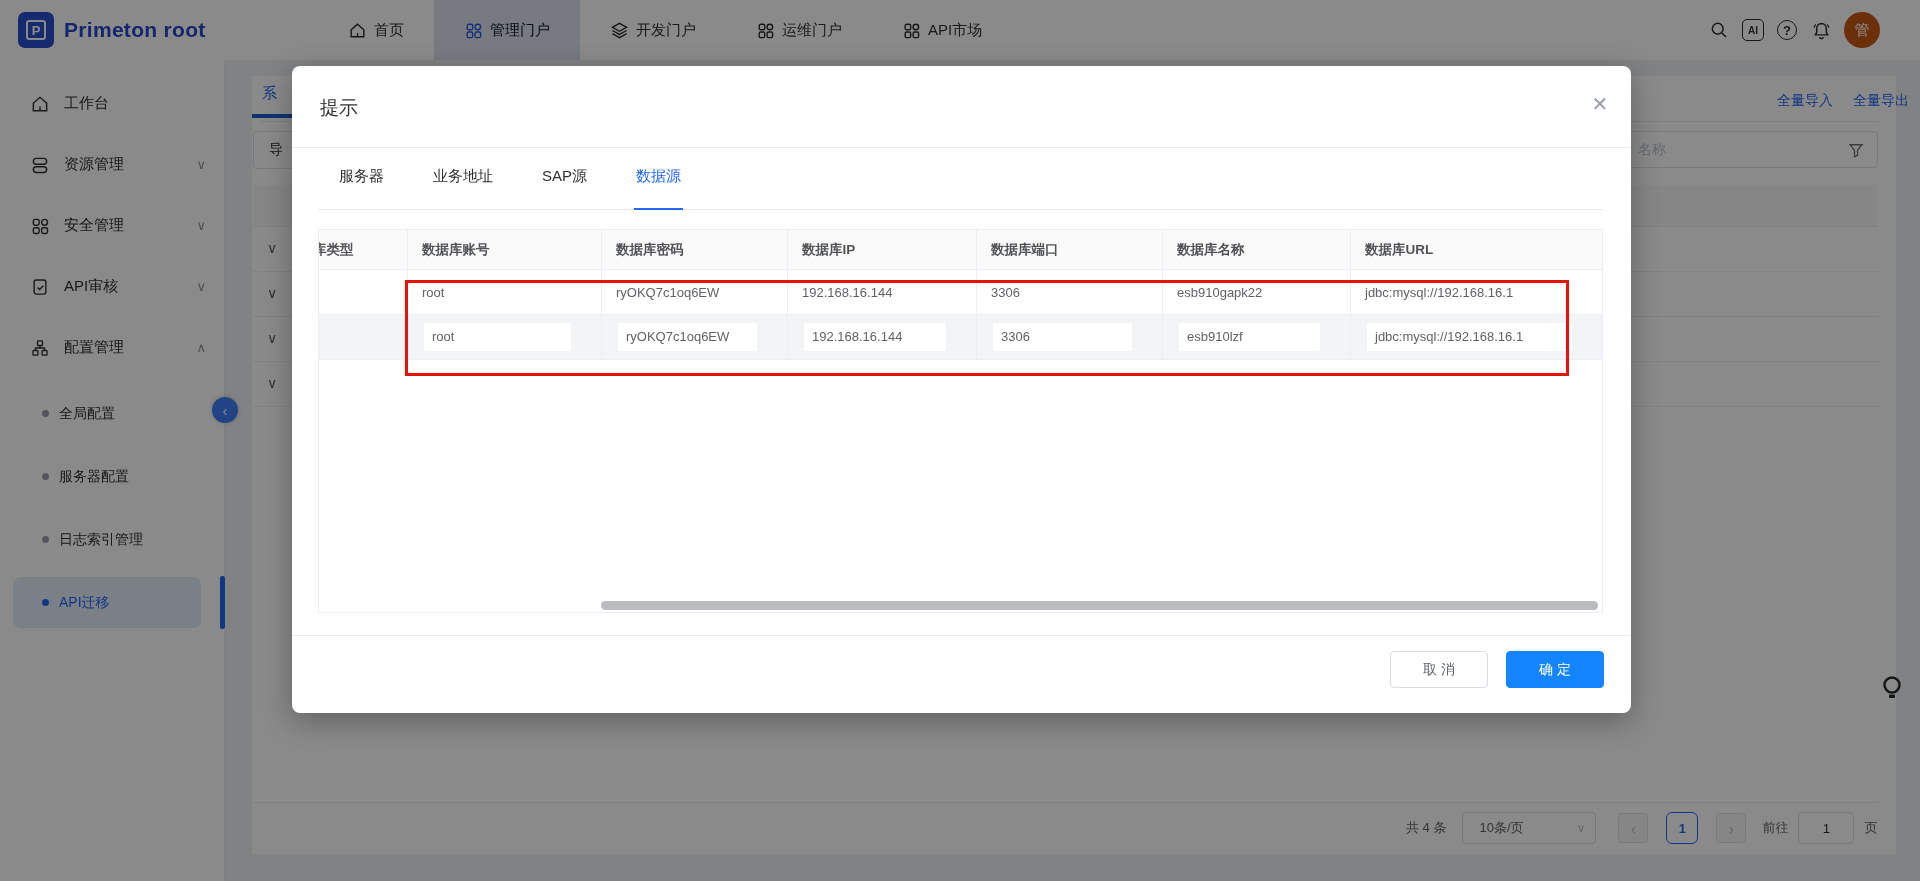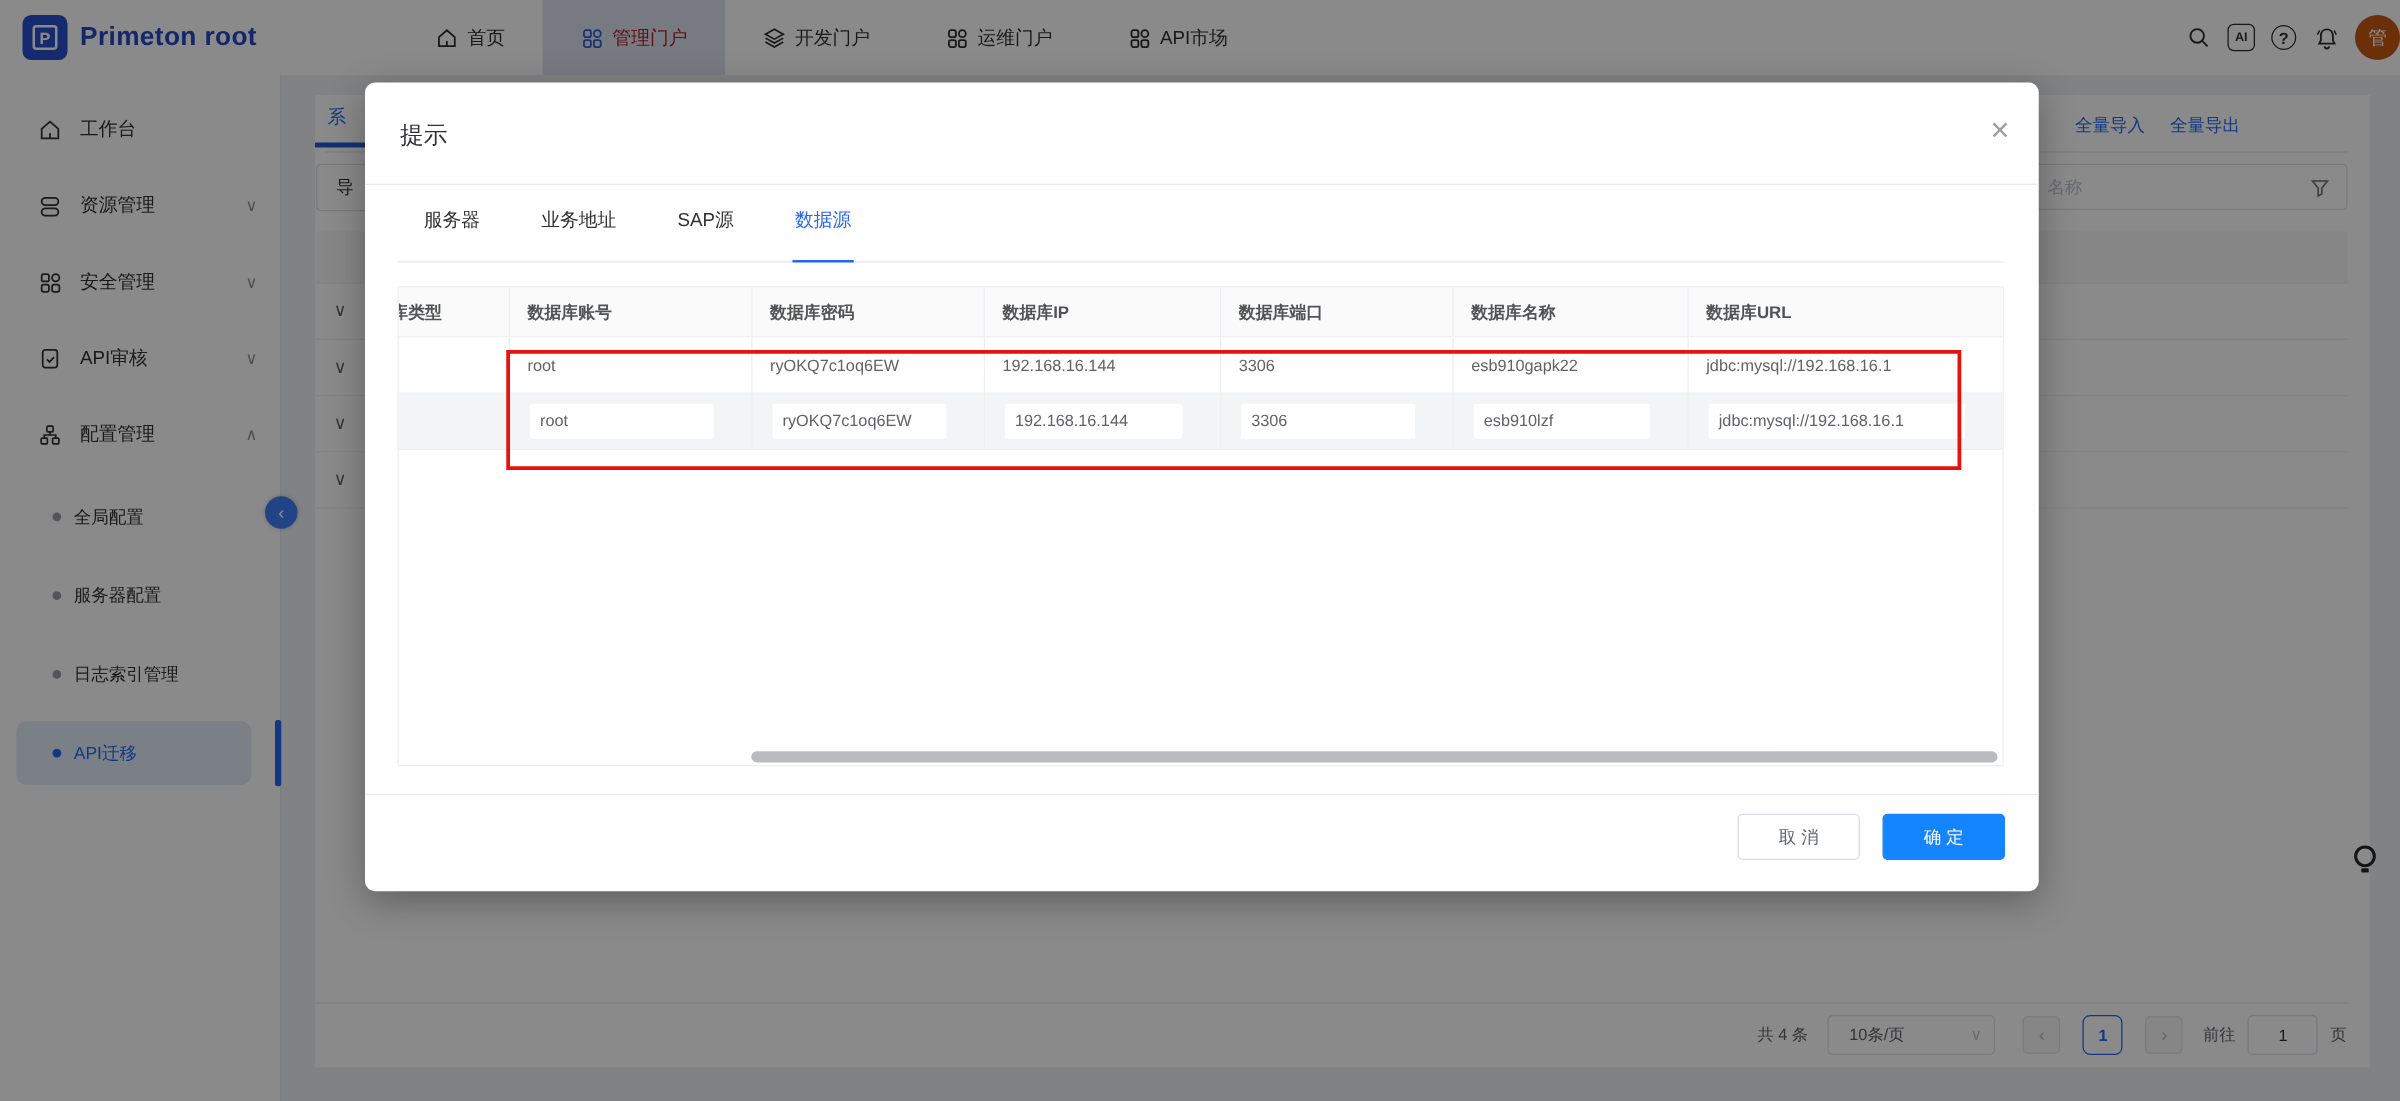--- a/index.html
+++ b/index.html
@@ -12,24 +12,24 @@
           display:flex;align-items:center;z-index:1;}
   .logo{display:flex;align-items:center;gap:10px;padding-left:18px;width:300px;flex:none;}
   .logo-mark{width:36px;height:36px;border-radius:7px;background:#2a4fd0;position:relative;flex:none;}
   .logo-mark .inner{position:absolute;left:8px;top:8px;width:20px;height:20px;border:2px solid #fff;
                     border-radius:3px;color:#fff;font-size:13px;font-weight:bold;display:flex;
                     align-items:center;justify-content:center;}
   .logo-text{font-size:21px;font-weight:bold;color:#2646c8;letter-spacing:.3px;}
   .nav{position:absolute;left:318px;top:0;height:60px;display:flex;}
   .nav-item{display:flex;align-items:center;gap:7px;padding:0 30px;font-size:15px;color:#303133;cursor:pointer;}
   .nav-item svg{flex:none;}
-  .nav-item.active{background:#dce2ee;color:#b91c1c;}
+  .nav-item.active{background:#dce2ee;color:#0f172a;}
   .nav-item.active svg *{stroke:#2b5bd7;}
   .top-icons{position:absolute;right:0;top:0;height:60px;display:flex;align-items:center;
-             gap:12px;}
+             gap:12px;padding-right:40px;}
   .ticon{width:22px;height:22px;display:flex;align-items:center;justify-content:center;cursor:pointer;}
   .hex{width:24px;height:22px;border:1.7px solid #2c2c2c;border-radius:5px;font-size:10px;font-weight:bold;
        display:flex;align-items:center;justify-content:center;}
   .qmark{width:20px;height:20px;border:1.7px solid #2c2c2c;border-radius:50%;font-size:13px;font-weight:bold;
          display:flex;align-items:center;justify-content:center;}
   .avatar{width:36px;height:36px;border-radius:50%;background:#c65a11;color:#fff;font-size:15px;
           display:flex;align-items:center;justify-content:center;cursor:pointer;}
 
   
   .sidebar{position:absolute;left:0;top:60px;width:225px;height:821px;background:#fff;
@@ -52,21 +52,21 @@
                 background:#3f7ef7;color:#fff;display:flex;align-items:center;justify-content:center;
                 font-size:15px;z-index:2;cursor:pointer;box-shadow:0 0 4px rgba(0,0,0,.2);}
 
   
   .panel{position:absolute;left:252px;top:76px;width:1644px;height:778px;background:#fff;z-index:1;}
   .bg-tab{position:absolute;left:262px;top:84px;font-size:15px;color:#2468f2;z-index:1;}
   .bg-tab-underline{position:absolute;left:252px;top:114px;width:48px;height:4px;background:#1f5fd0;z-index:1;}
   .bg-toolbar-btn{position:absolute;left:253px;top:131px;width:70px;height:38px;border:1px solid #dcdfe6;
                   border-radius:4px;background:#fff;z-index:1;display:flex;align-items:center;
                   padding-left:15px;font-size:14px;color:#303133;}
-  .bg-links{position:absolute;top:92px;left:1660px;display:flex;gap:20px;font-size:14px;color:#2468f2;z-index:1;}
+  .bg-links{position:absolute;top:92px;left:1777px;display:flex;gap:20px;font-size:14px;color:#2468f2;z-index:1;}
   .bg-links span{cursor:pointer;}
   .bg-div1{position:absolute;left:260px;top:121px;width:1618px;height:1px;background:#e8eaed;z-index:1;}
   .filter-box{position:absolute;left:1586px;top:131px;width:292px;height:37px;border:1px solid #dcdfe6;
               border-radius:4px;background:#fff;z-index:1;}
   .filter-box .ph{position:absolute;left:51px;top:9px;font-size:14px;color:#bfc4cc;}
   .filter-box .funnel{position:absolute;right:12px;top:8px;}
   .bg-thead{position:absolute;left:253px;top:185px;width:1625px;height:42px;background:#f7f8fa;
             border-bottom:1px solid #ebeef5;z-index:1;}
   .bg-row{position:absolute;left:253px;width:1625px;height:45px;border-bottom:1px solid #ebeef5;
           background:#fff;z-index:1;}

